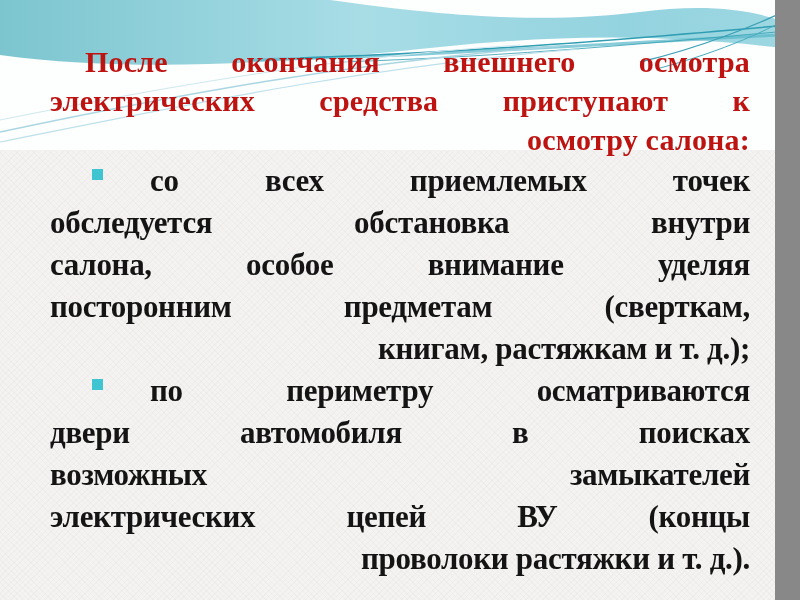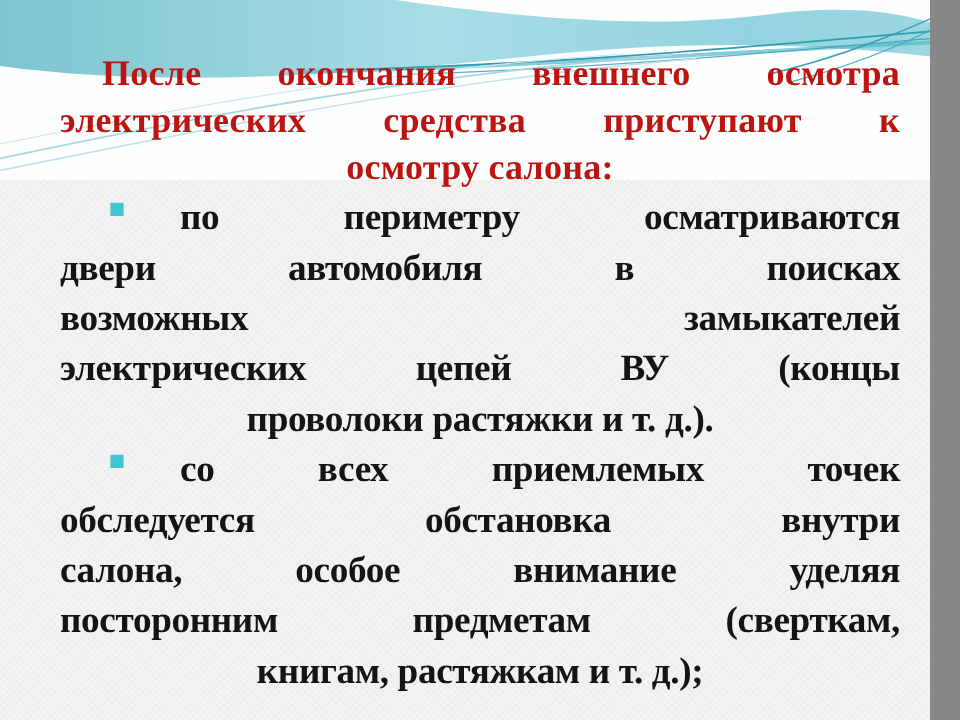--- a/index.html
+++ b/index.html
@@ -42,21 +42,21 @@
     font-size: 31px;
     line-height: 42px;
     color: var(--body-black, #111111);
     letter-spacing: -0.3px;
   }
   .jl {            
     text-align: justify;
     text-align-last: justify;
   }
   .ll {            
-    text-align: center;
+    text-align: right;
   }
   .indent-heading { padding-left: 35px; }
   .indent-bullet  { padding-left: 100px; position: relative; }
   .bullet-sq {
     position: absolute;
     left: 42px;
     top: 9px;
     width: 11px;
     height: 11px;
     background: var(--bullet-teal, #3fc4d2);
@@ -98,32 +98,32 @@
   <div class="content heading">
     <div class="jl indent-heading">После окончания внешнего осмотра</div>
     <div class="jl">электрических средства приступают к</div>
     <div class="ll">осмотру салона:</div>
   </div>
 
   <div class="content body-text">
 
     <div>
       <div class="jl indent-bullet">
+        <span class="bullet-sq"></span><span>со всех приемлемых точек</span>
+      </div>
+      <div class="jl">обследуется обстановка внутри</div>
+      <div class="jl">салона, особое внимание уделяя</div>
+      <div class="jl">посторонним предметам (сверткам,</div>
+      <div class="ll">книгам, растяжкам и т. д.);</div>
+    </div>
+
+    <div>
+      <div class="jl indent-bullet">
         <span class="bullet-sq"></span><span>по периметру осматриваются</span>
       </div>
       <div class="jl">двери автомобиля в поисках</div>
       <div class="jl">возможных замыкателей</div>
       <div class="jl">электрических цепей ВУ (концы</div>
       <div class="ll">проволоки растяжки и т. д.).</div>
     </div>
 
-    <div>
-      <div class="jl indent-bullet">
-        <span class="bullet-sq"></span><span>со всех приемлемых точек</span>
-      </div>
-      <div class="jl">обследуется обстановка внутри</div>
-      <div class="jl">салона, особое внимание уделяя</div>
-      <div class="jl">посторонним предметам (сверткам,</div>
-      <div class="ll">книгам, растяжкам и т. д.);</div>
-    </div>
-
   </div>
 </div>
 
 </body></html>

